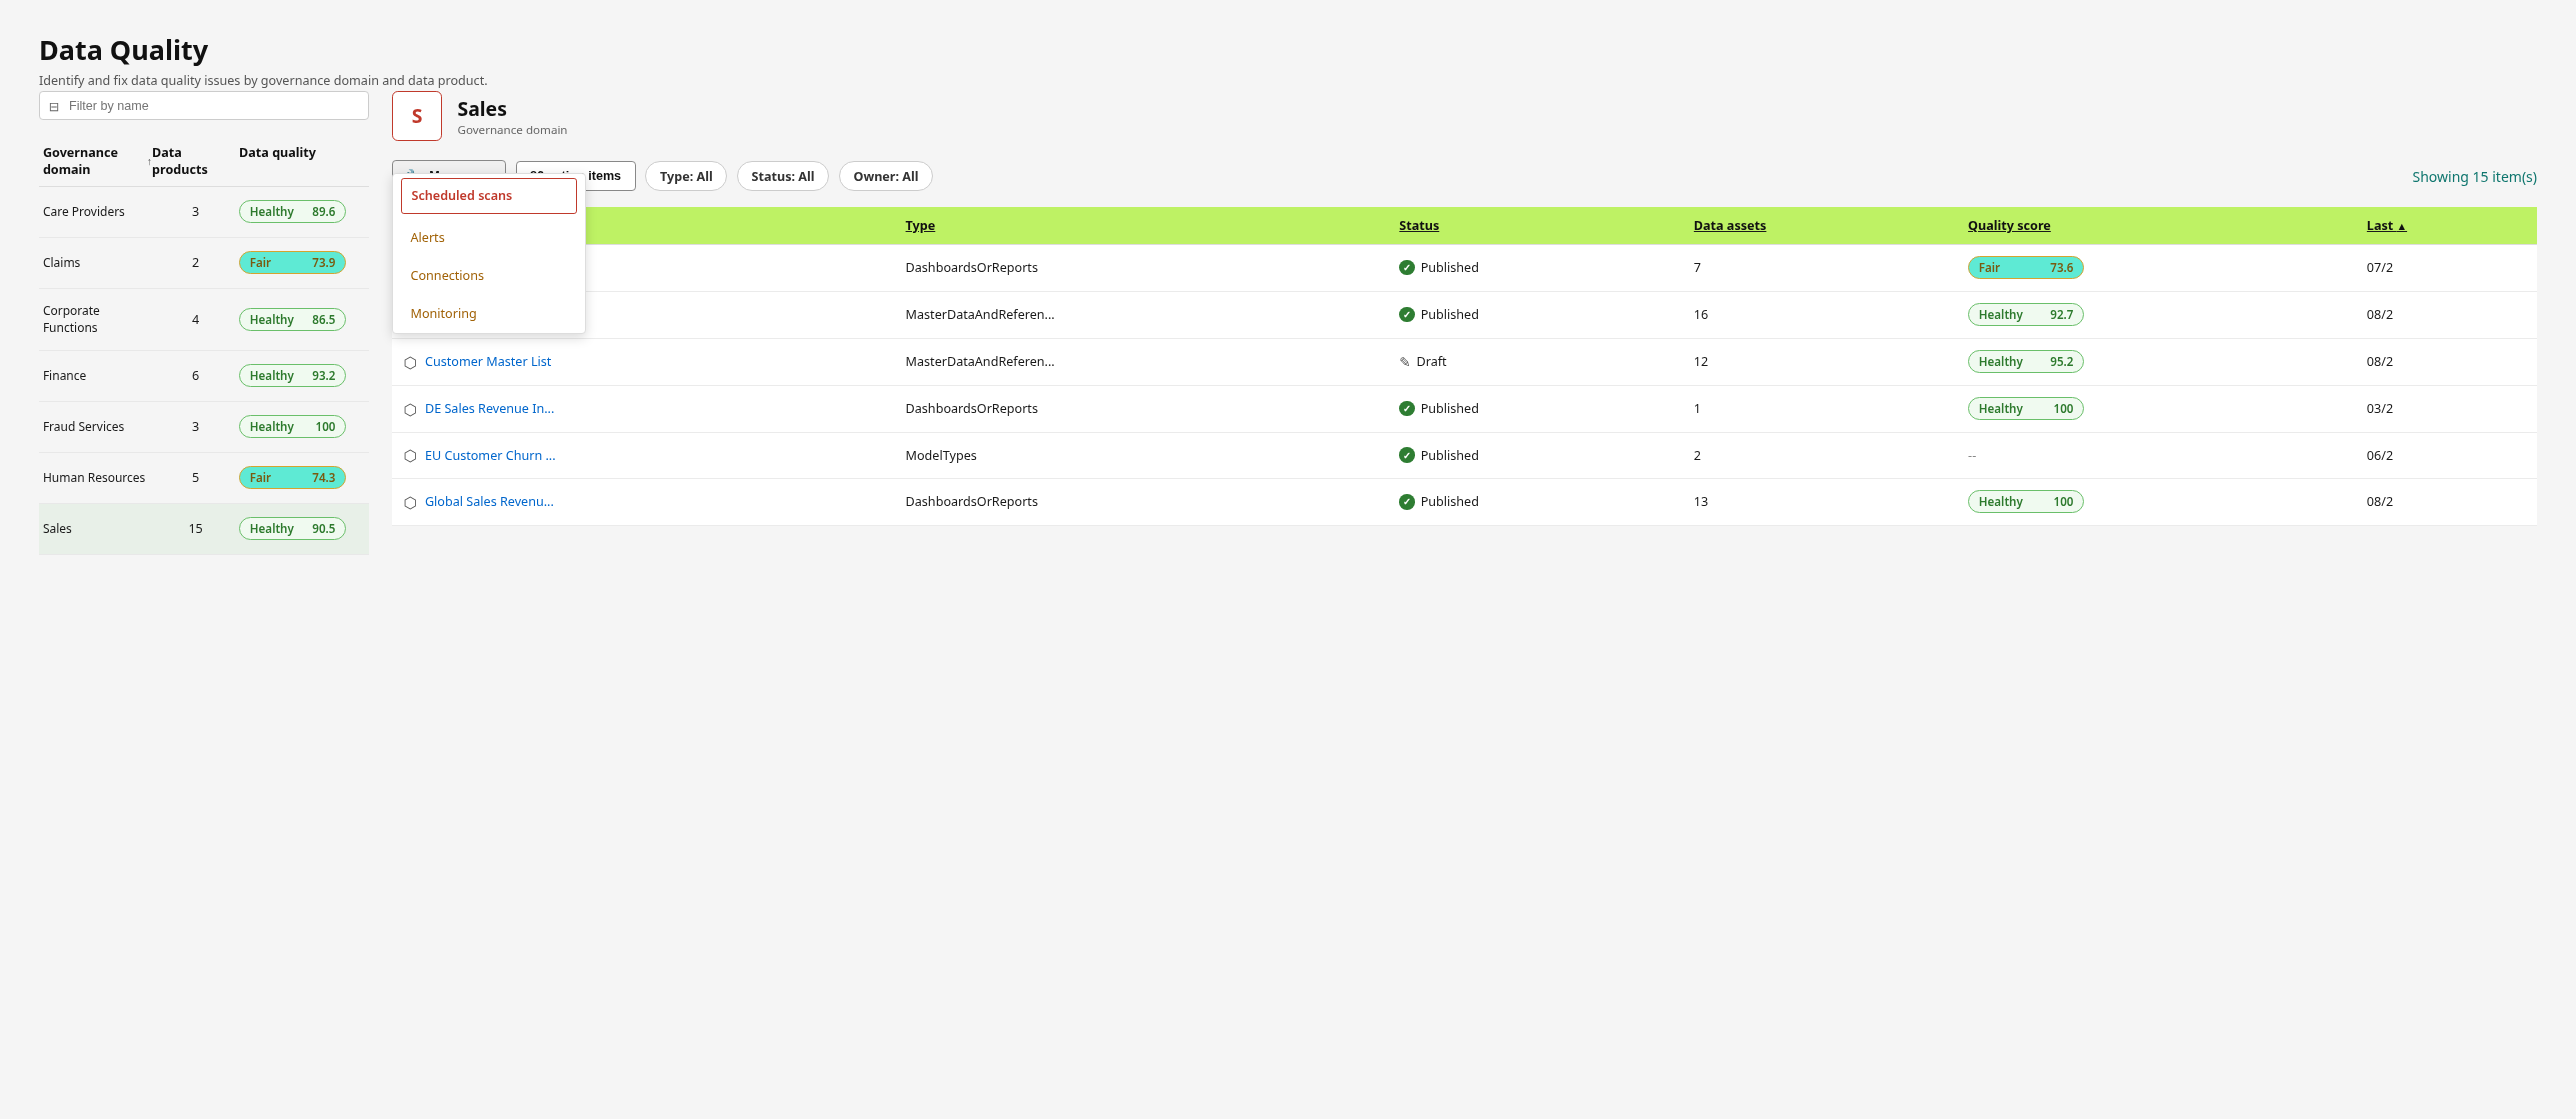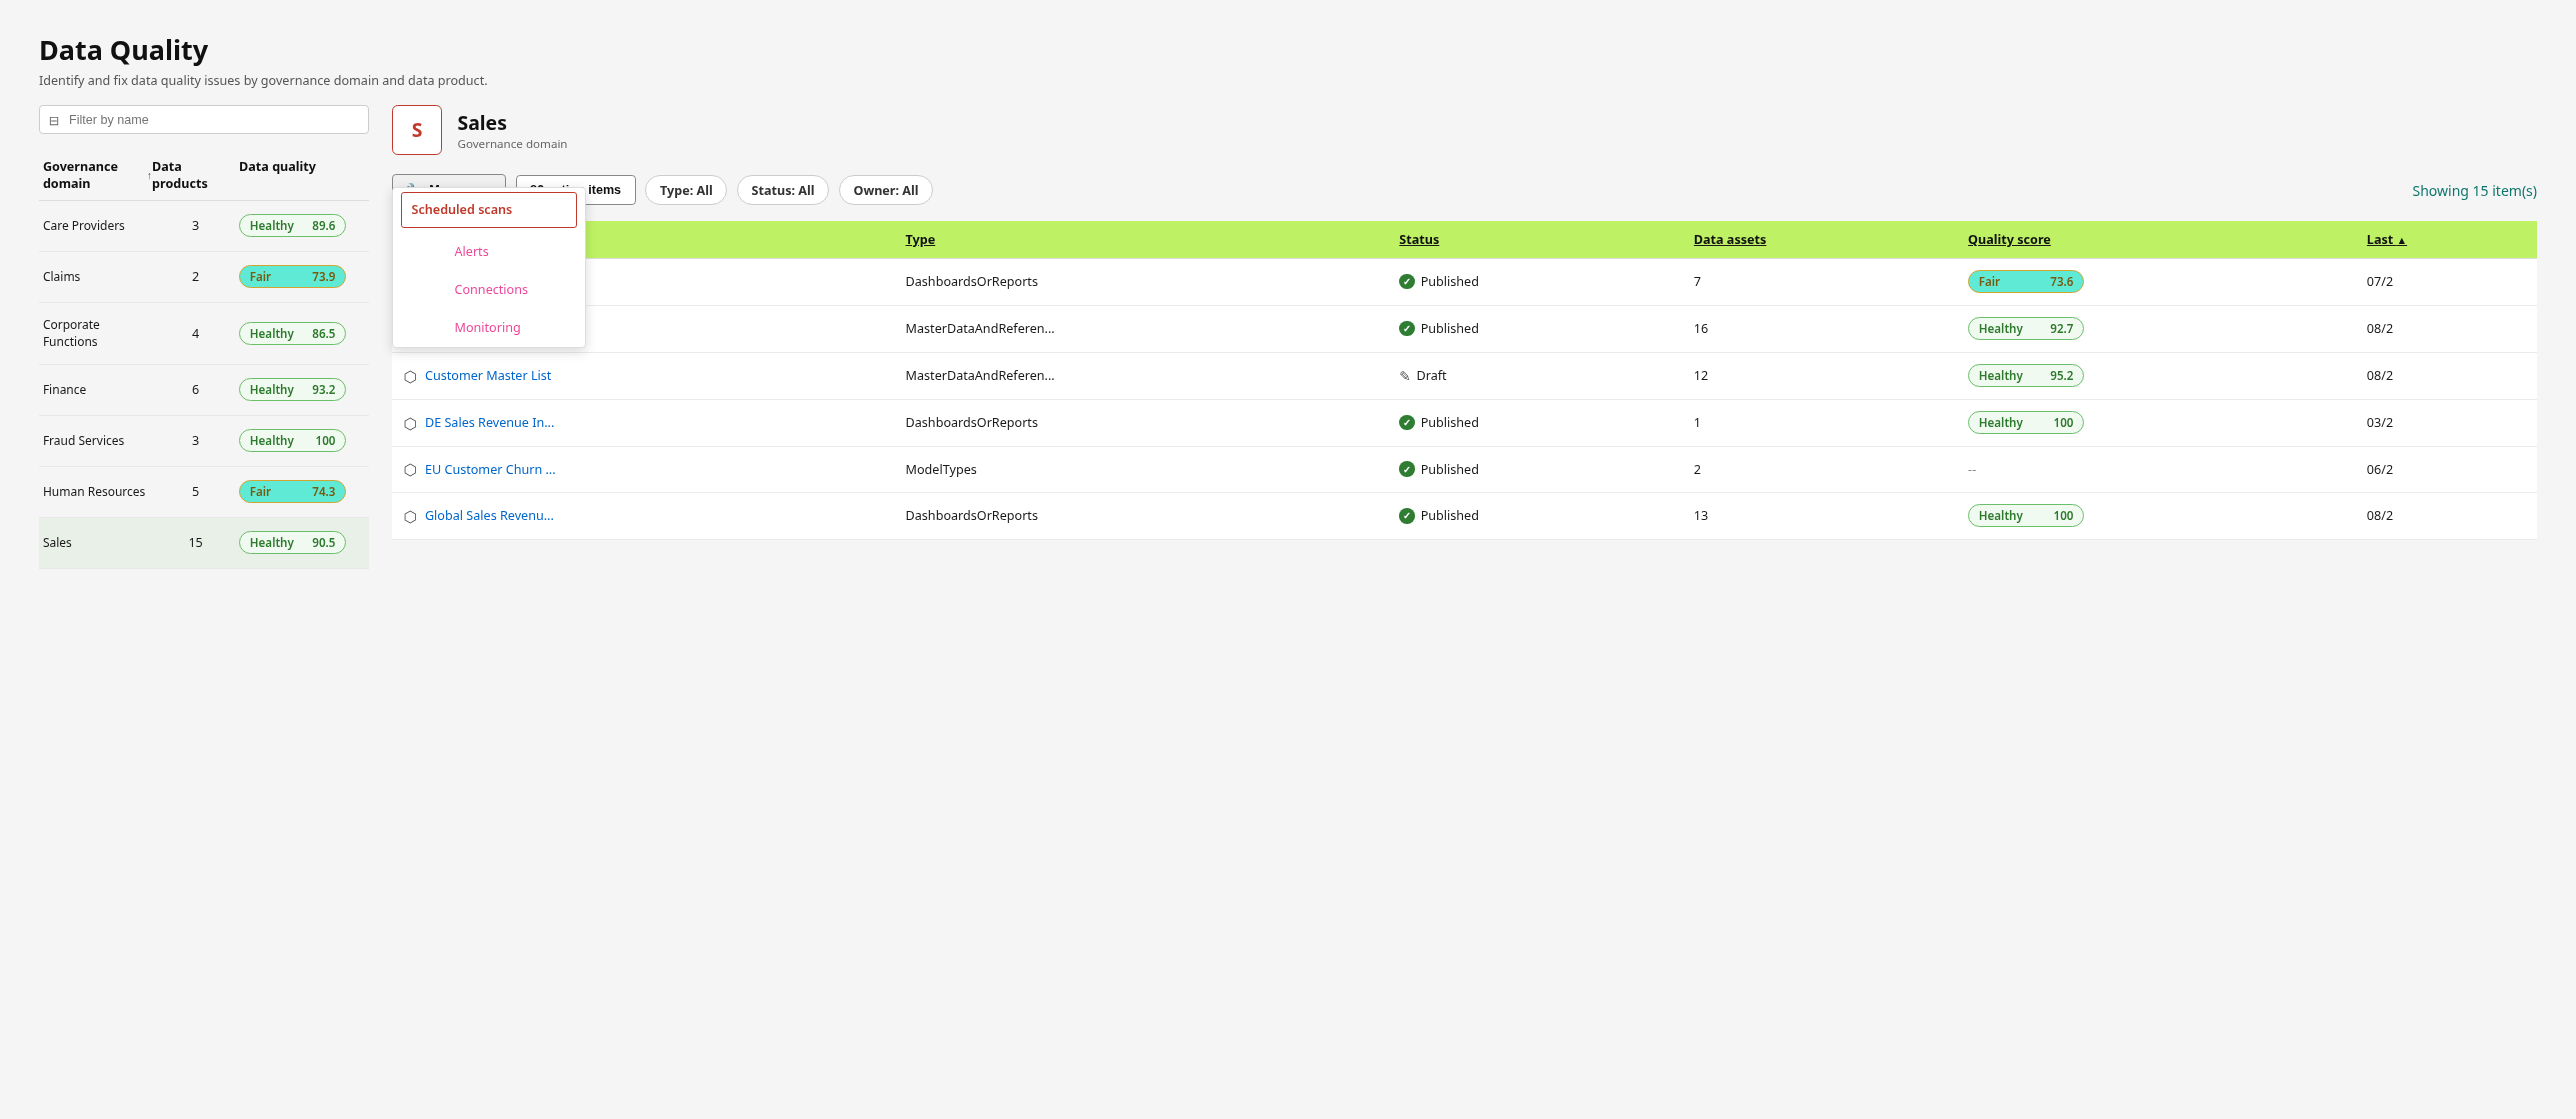--- a/index.html
+++ b/index.html
@@ -7,21 +7,21 @@
       font-family: 'Segoe UI', system-ui, sans-serif;
       background: #f5f5f5;
       color: #1a1a1a;
       font-size: 13.6px;
       min-height: 100vh;
     }
     .page {
       padding: 31px 39px;
       display: flex;
       flex-direction: column;
-      gap: 16px;
+      gap: 2px;
     }
     .page-title {
       font-size: 27px;
       font-weight: 700;
       color: #111;
     }
     .page-subtitle {
       font-size: 12.6px;
       color: #555;
       margin-top: 3.9px;
@@ -229,22 +229,21 @@
       background: #fff;
       border: 1px solid #ddd;
       border-radius: 3.9px;
       box-shadow: 0 3.9px 11.6px rgba(0,0,0,0.15);
       z-index: 100;
     }
     .dropdown-item {
       padding: 10.7px 17.5px;
       font-size: 12.6px;
       cursor: pointer;
-      color: #ec4899;
-      margin-left: 44px;
+      color: #a16207;
     }
     .dropdown-item.highlighted {
       border: 1.9px solid #c0392b;
       color: #c0392b;
       font-weight: 600;
       border-radius: 2.9px;
       margin: 3.9px 7.8px;
       padding: 8.7px 9.7px;
     }
     

